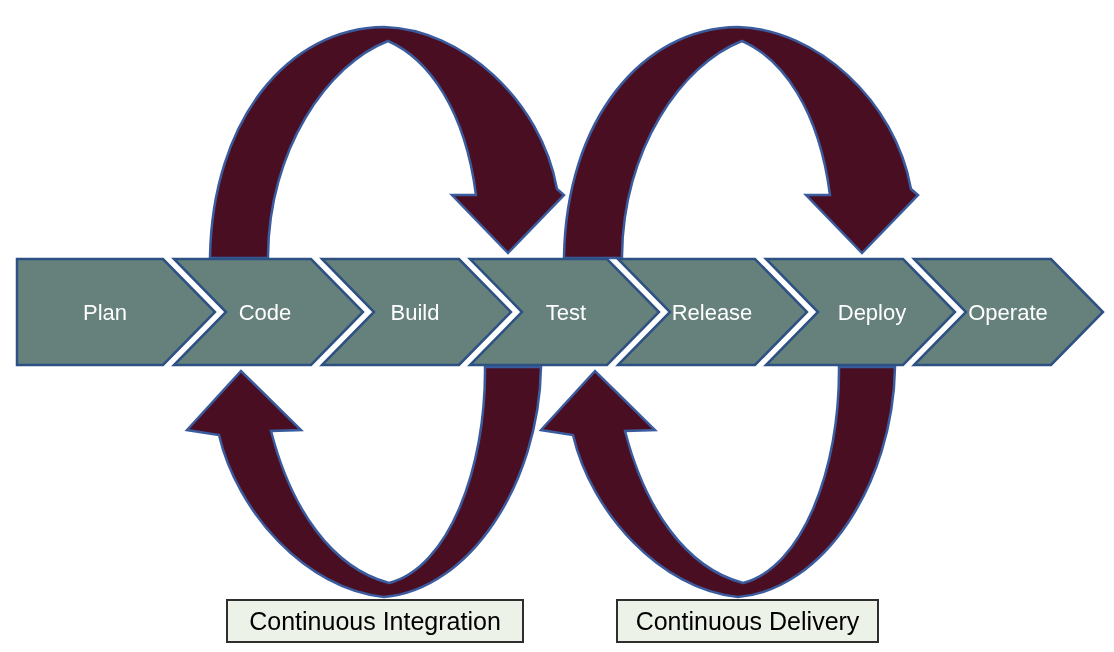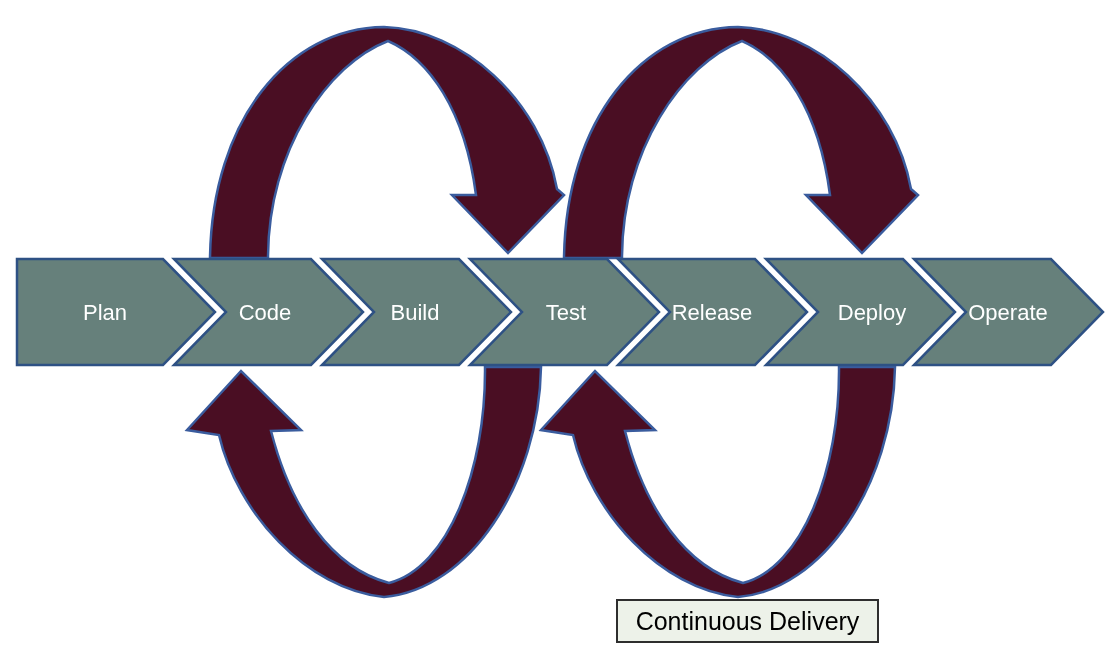--- a/index.html
+++ b/index.html
@@ -91,17 +91,20 @@
       <text class="step-label" x="265" y="308" text-anchor="middle" fill="#FFFFFF">Code</text>
       <text class="step-label" x="415" y="308" text-anchor="middle" fill="#FFFFFF">Build</text>
       <text class="step-label" x="566" y="308" text-anchor="middle" fill="#FFFFFF">Test</text>
       <text class="step-label" x="712" y="308" text-anchor="middle" fill="#FFFFFF">Release</text>
       <text class="step-label" x="872" y="308" text-anchor="middle" fill="#FFFFFF">Deploy</text>
       <text class="step-label" x="1008" y="308" text-anchor="middle" fill="#FFFFFF">Operate</text>
     </g>
   </svg>
 
   
+  <div class="loop-label" id="ci-label">
+    <span>Continuous Integration</span>
+  </div>
   <div class="loop-label" id="cd-label">
     <span>Continuous Delivery</span>
   </div>
 
 </div>
 
 </body></html>

